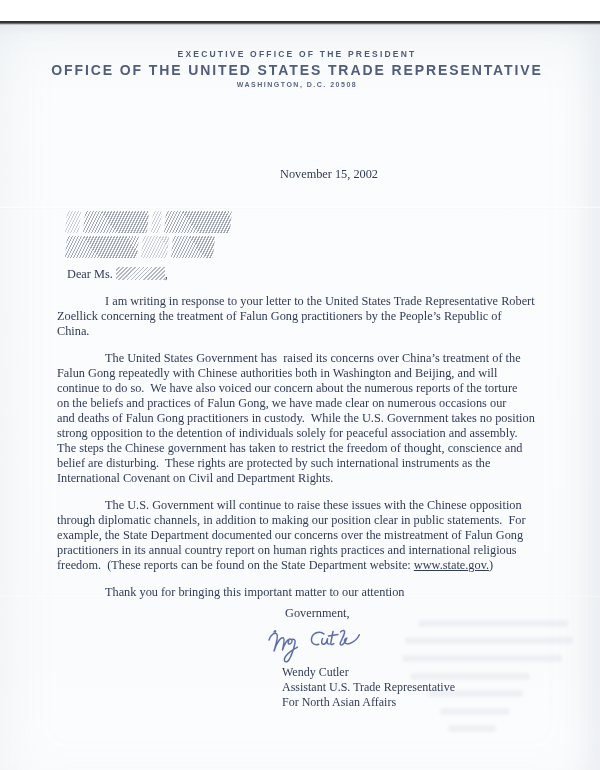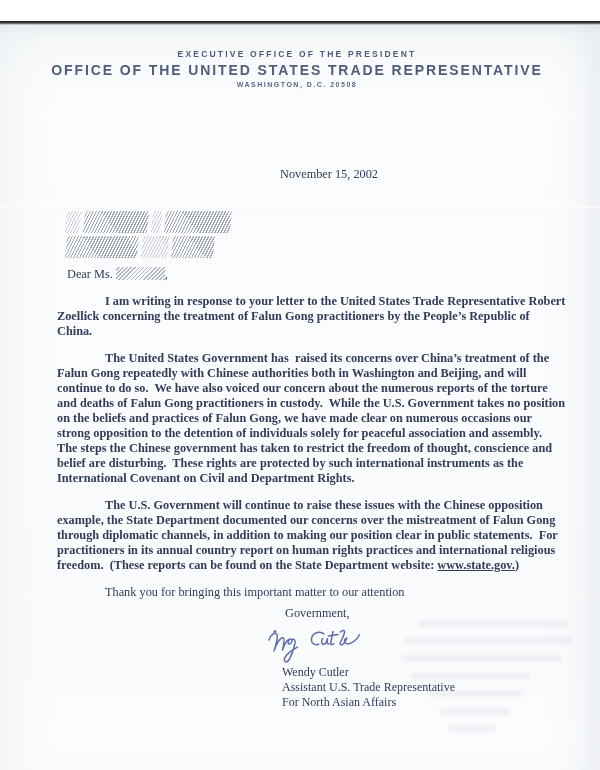--- a/index.html
+++ b/index.html
@@ -39,21 +39,21 @@
     transform:skewX(-6deg);
     border-radius:2px;
   }
   .scr.light{opacity:.55;}
   .salutation{position:absolute;left:67px;top:246px;font-size:12.3px;white-space:pre;}
   .name-hatch{
     display:inline-block;width:49px;height:13px;vertical-align:-2px;
     background:repeating-linear-gradient(135deg,rgba(120,127,140,0) 0px,rgba(120,127,140,0) 1.8px,rgba(120,127,140,0.55) 1.8px,rgba(120,127,140,0.55) 2.9px);
   }
   .body-text{position:absolute;left:57px;top:273px;width:505px;font-size:12.3px;line-height:15px;}
-  .paragraph{margin:0 0 12px 0;font-weight:bold;}
+  .paragraph{margin:0 0 12px 0;}
   .line{white-space:pre;}
   .line.indent{padding-left:48px;}
   .closing-line{margin-top:8px;padding-left:48px;white-space:pre;}
   .uline{text-decoration:underline;}
   .sincerely{position:absolute;left:285px;top:585px;font-size:12.3px;}
   .signature{position:absolute;left:266px;top:604px;width:108px;height:44px;}
   .sig-block{position:absolute;left:282px;top:644px;font-size:12px;line-height:15.2px;}
   .bleed{position:absolute;background:#8d97b5;opacity:.11;filter:blur(1.4px);border-radius:3px;height:7px;}
 </style>
 </head>
@@ -87,31 +87,31 @@
   <div class="body-text">
       <div class="paragraph">
         <div class="line indent">I am writing in response to your letter to the United States Trade Representative Robert</div>
         <div class="line">Zoellick concerning the treatment of Falun Gong practitioners by the People’s Republic of</div>
         <div class="line">China.</div>
       </div>
       <div class="paragraph">
         <div class="line indent">The United States Government has  raised its concerns over China’s treatment of the</div>
         <div class="line">Falun Gong repeatedly with Chinese authorities both in Washington and Beijing, and will</div>
         <div class="line">continue to do so.  We have also voiced our concern about the numerous reports of the torture</div>
+        <div class="line">on the beliefs and practices of Falun Gong, we have made clear on numerous occasions our</div>
         <div class="line">and deaths of Falun Gong practitioners in custody.  While the U.S. Government takes no position</div>
-        <div class="line">on the beliefs and practices of Falun Gong, we have made clear on numerous occasions our</div>
         <div class="line">strong opposition to the detention of individuals solely for peaceful association and assembly.</div>
         <div class="line">The steps the Chinese government has taken to restrict the freedom of thought, conscience and</div>
         <div class="line">belief are disturbing.  These rights are protected by such international instruments as the</div>
         <div class="line">International Covenant on Civil and Department Rights.</div>
       </div>
       <div class="paragraph">
         <div class="line indent">The U.S. Government will continue to raise these issues with the Chinese opposition</div>
+        <div class="line">through diplomatic channels, in addition to making our position clear in public statements.  For</div>
         <div class="line">example, the State Department documented our concerns over the mistreatment of Falun Gong</div>
-        <div class="line">through diplomatic channels, in addition to making our position clear in public statements.  For</div>
         <div class="line">practitioners in its annual country report on human rights practices and international religious</div>
         <div class="line"><span>freedom.  (These reports can be found on the State Department website: </span><span class="uline">www.state.gov.</span><span>)</span></div>
       </div>
       <div class="closing-line">Thank you for bringing this important matter to our attention</div>
     </div>
 
   <div class="sincerely">Government,</div>
 
   <svg class="signature" viewBox="0 0 108 44">
     <g fill="none" stroke="#5e6ea9" stroke-width="1.5" stroke-linecap="round" stroke-linejoin="round">

